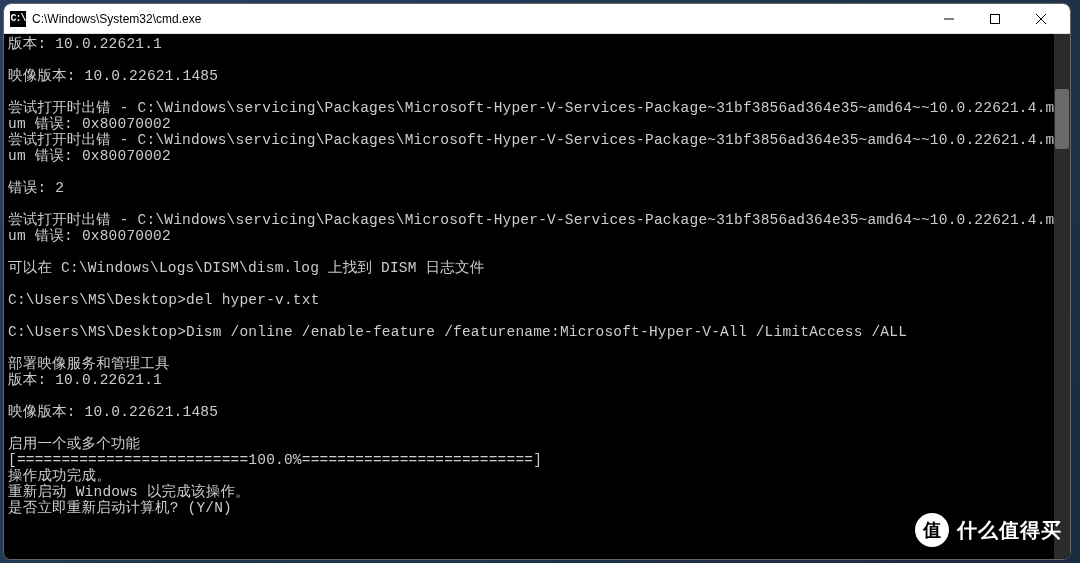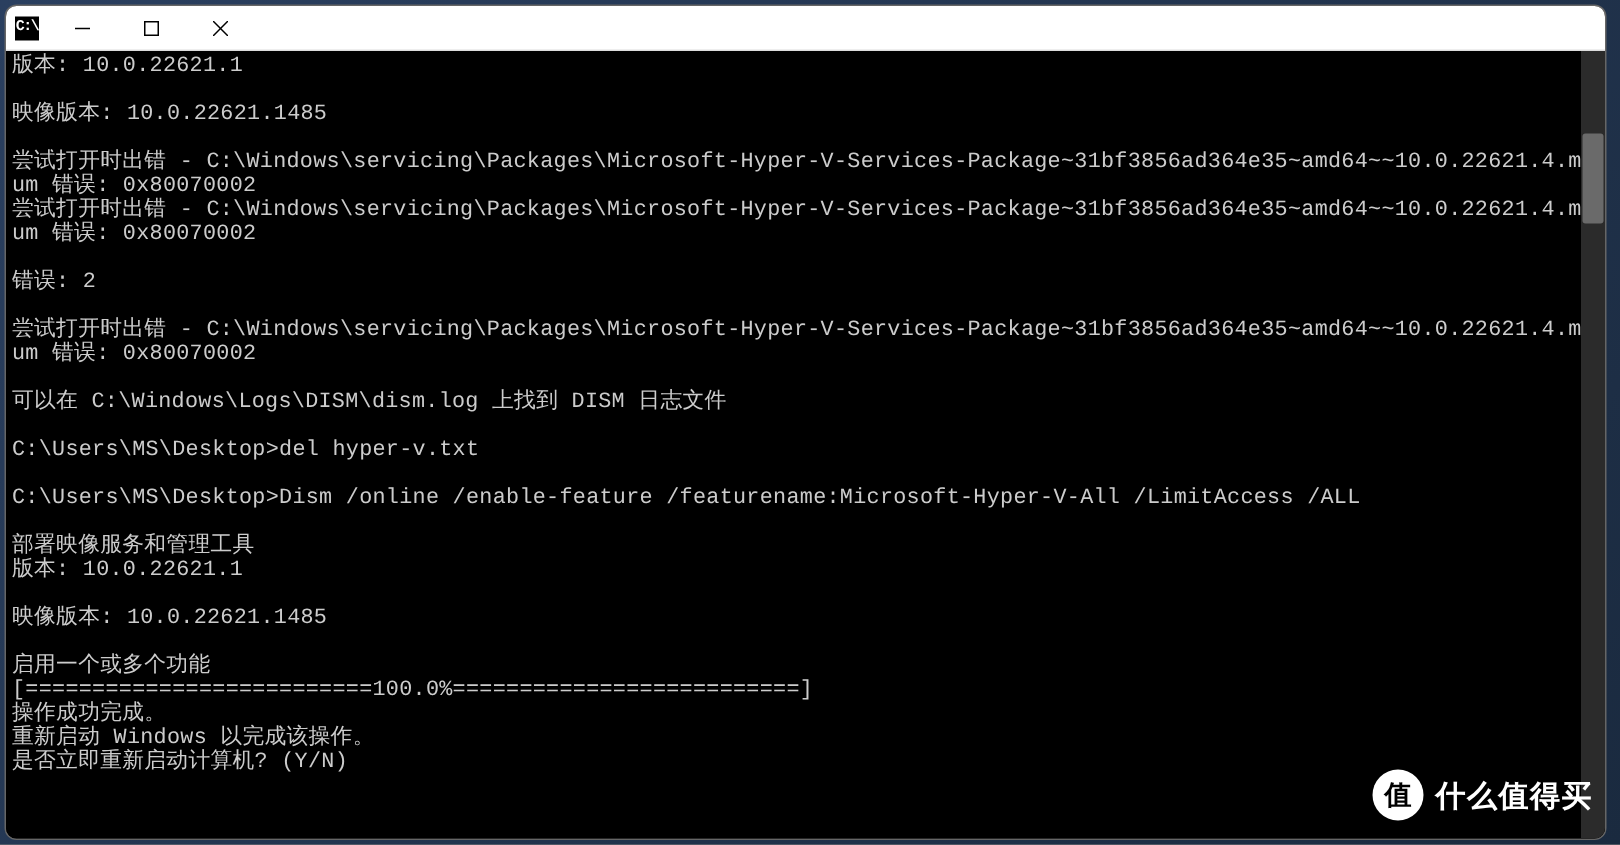--- a/index.html
+++ b/index.html
@@ -128,20 +128,21 @@
       font-weight: bold;
       letter-spacing: 1px;
     }
   </style>
 </head>
 <body>
 
 <div class="window">
   <div class="titlebar">
     <div class="titlebar-icon">C:\</div>
+    <div class="titlebar-text">C:\Windows\System32\cmd.exe</div>
     <div class="titlebar-controls">
       <div class="titlebar-btn">
         <svg width="10" height="10" viewBox="0 0 10 10">
             <line x1="0" y1="5" x2="10" y2="5" stroke="currentColor" stroke-width="1"></line>
           </svg>
       </div>
       <div class="titlebar-btn">
         <svg width="10" height="10" viewBox="0 0 10 10">
             <rect x="0.5" y="0.5" width="9" height="9" fill="none" stroke="currentColor" stroke-width="1"></rect>
           </svg>

